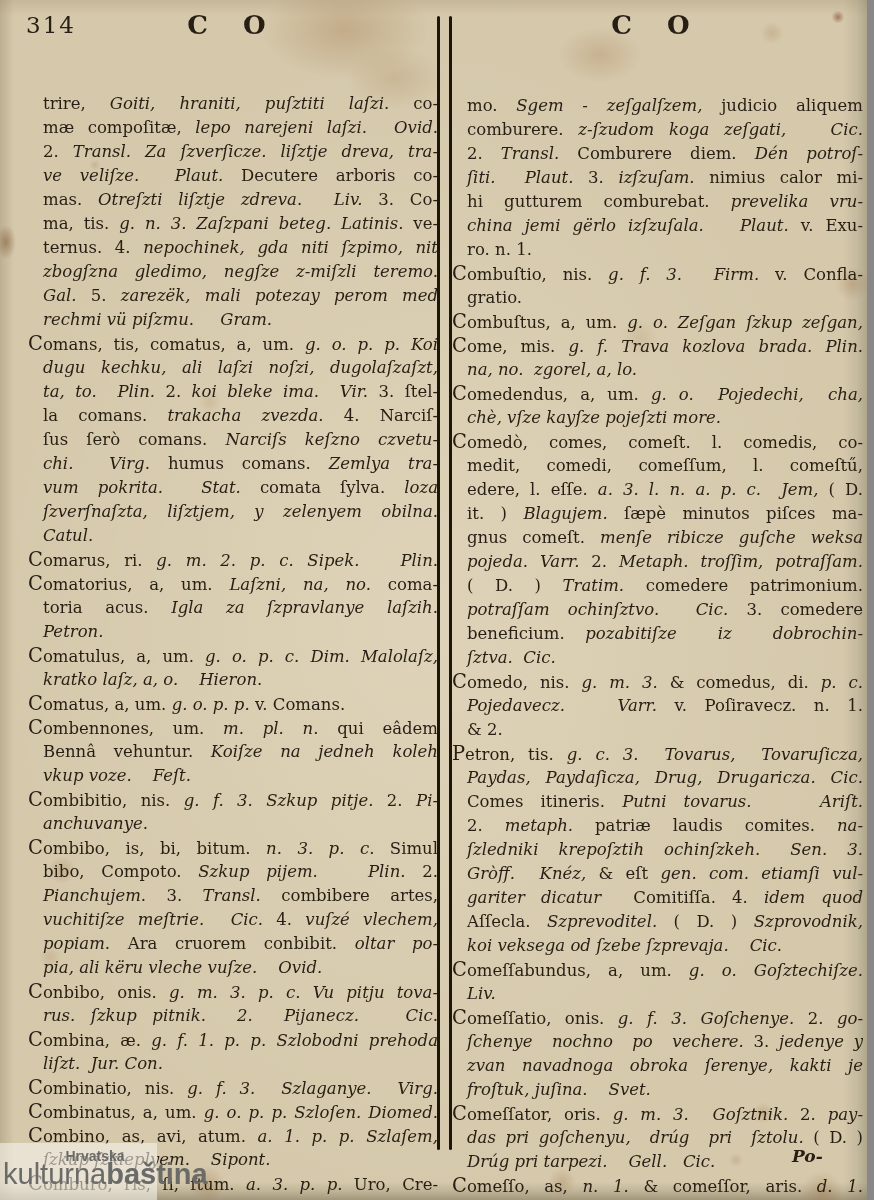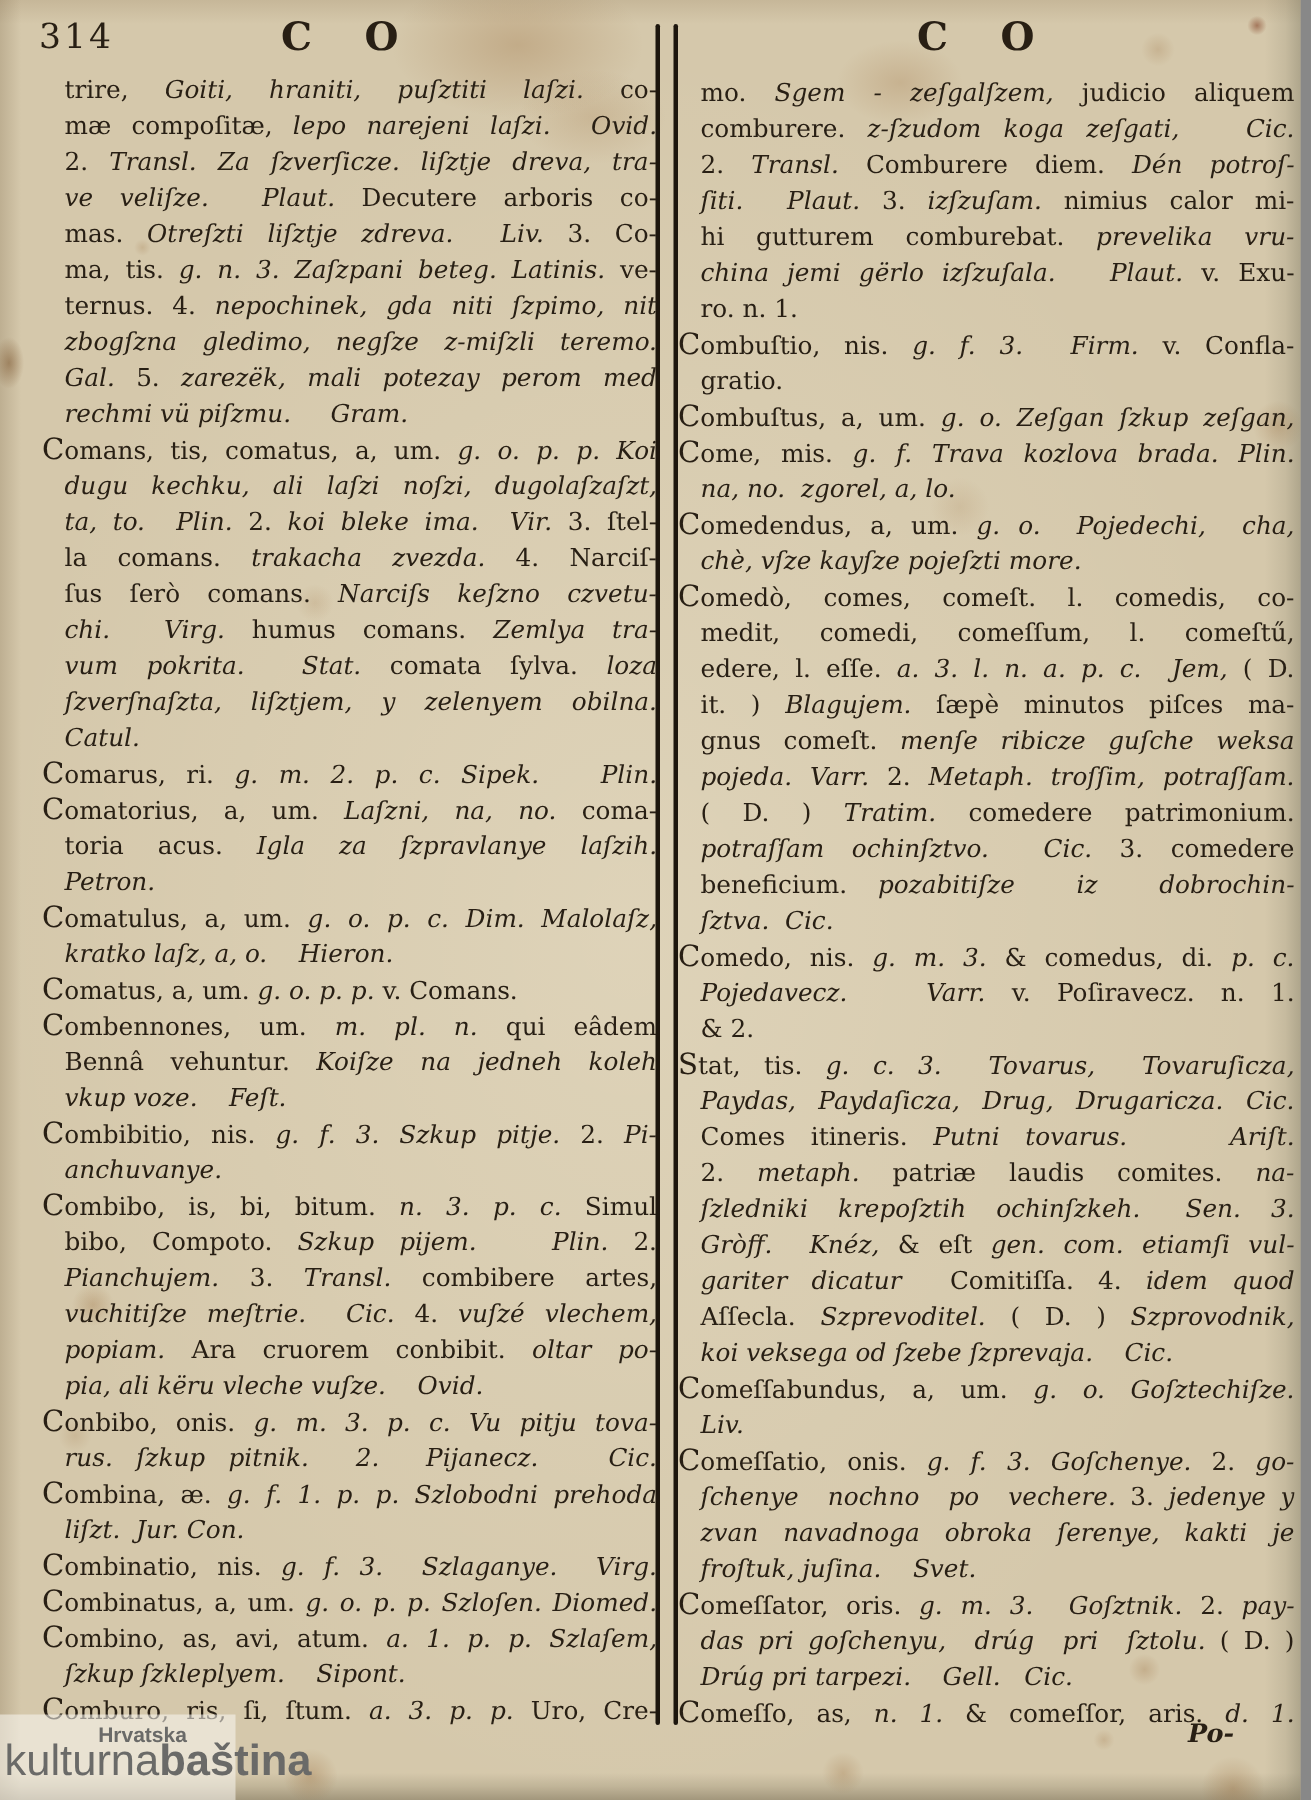--- a/index.html
+++ b/index.html
@@ -31,21 +31,21 @@
       linear-gradient(to bottom, rgba(140,115,80,.20) 0, rgba(140,115,80,0) 16px),
       radial-gradient(ellipse 520px 720px at 420px 620px, rgba(255,250,233,.22), rgba(255,250,233,0) 82%);
   }
   .pagenum{position:absolute;left:26px;top:12px;font-size:23px;letter-spacing:2px;}
   .colhead{position:absolute;top:10px;font-size:26px;font-weight:bold;letter-spacing:13px;text-align:center;}
   .colhead.l{left:28px;width:410px;}
   .colhead.r{left:451px;width:412px;}
   .rule{position:absolute;top:16px;height:1134px;width:3px;background:#1d160d;border-radius:2px;}
   .rule.a{left:437px;}
   .rule.b{left:449px;}
-  .col{position:absolute;}
+  .col{position:absolute;margin-top:44px;}
   .col.l{left:28px;top:48px;width:410px;}
   .col.r{left:452px;top:50px;width:411px;}
   .line{
     font-size:16.5px;line-height:24px;height:24px;overflow:hidden;
     text-align:justify;text-align-last:justify;white-space:pre-wrap;
     padding-left:15px;
   }
   .line.head{padding-left:0;}
   .line.head::first-letter{font-size:1.18em;}
   .line.nj{text-align-last:left;}
@@ -137,21 +137,21 @@
       <div class="line"><span class="r">it. ) </span><span class="i">Blagujem. </span><span class="r">ſæpè minutos piſces ma-</span></div>
       <div class="line"><span class="r">gnus comeſt. </span><span class="i">menſe ribicze guſche weksa</span></div>
       <div class="line"><span class="i">pojeda. Varr. </span><span class="r">2. </span><span class="i">Metaph. troſſim, potraſſam.</span></div>
       <div class="line"><span class="r">( D. ) </span><span class="i">Tratim. </span><span class="r">comedere patrimonium.</span></div>
       <div class="line"><span class="i">potraſſam ochinſztvo.  Cic. </span><span class="r">3. comedere</span></div>
       <div class="line"><span class="r">beneficium. </span><span class="i">pozabitiſze  iz  dobrochin-</span></div>
       <div class="line nj"><span class="i">ſztva.  Cic.</span></div>
       <div class="line head"><span class="r">Comedo, nis. </span><span class="i">g. m. 3. </span><span class="r">&amp; comedus, di. </span><span class="i">p. c.</span></div>
       <div class="line"><span class="i">Pojedavecz.   Varr. </span><span class="r">v. Poſiravecz. n. 1.</span></div>
       <div class="line nj"><span class="r">&amp; 2.</span></div>
-      <div class="line head"><span class="r">Stat, tis. </span><span class="i">g. c. 3.  Tovarus,  Tovaruſicza,</span></div>
+      <div class="line head"><span class="r">Petron, tis. </span><span class="i">g. c. 3.  Tovarus,  Tovaruſicza,</span></div>
       <div class="line"><span class="i">Paydas, Paydaſicza, Drug, Drugaricza. Cic.</span></div>
       <div class="line"><span class="r">Comes itineris. </span><span class="i">Putni tovarus.    Ariſt.</span></div>
       <div class="line"><span class="r">2. </span><span class="i">metaph. </span><span class="r">patriæ laudis comites. </span><span class="i">na-</span></div>
       <div class="line"><span class="i">ſzledniki  krepoſztih  ochinſzkeh.   Sen.  3.</span></div>
       <div class="line"><span class="i">Gròff.  Knéz, </span><span class="r">&amp; eſt </span><span class="i">gen. com. etiamſi vul-</span></div>
       <div class="line"><span class="i">gariter dicatur  </span><span class="r">Comitiſſa. 4. </span><span class="i">idem quod</span></div>
       <div class="line"><span class="r">Aſſecla. </span><span class="i">Szprevoditel. </span><span class="r">( D. ) </span><span class="i">Szprovodnik,</span></div>
       <div class="line nj"><span class="i">koi veksega od ſzebe ſzprevaja.    Cic.</span></div>
       <div class="line head"><span class="r">Comeſſabundus, a, um. </span><span class="i">g. o. Goſztechiſze.</span></div>
       <div class="line nj"><span class="i">Liv.</span></div>

